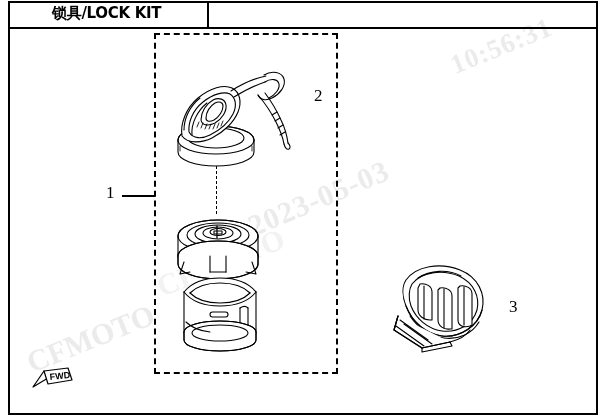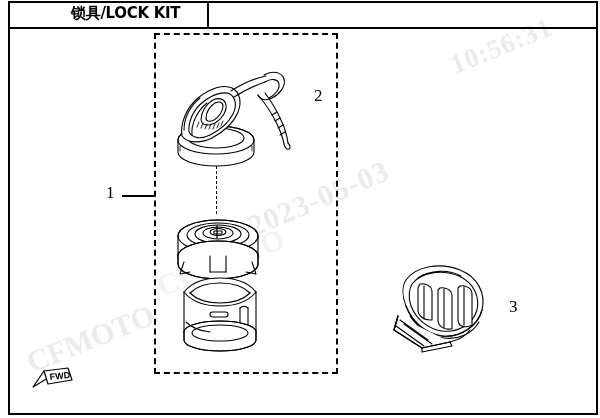--- a/index.html
+++ b/index.html
@@ -55,21 +55,20 @@
   .sheet-title {
     position: absolute;
     left: 52px;
     top: 4px;
     font-size: 15px;
     font-weight: 700;
     letter-spacing: -0.3px;
     color: #000;
     white-space: nowrap;
     font-family: "DejaVu Sans", "Liberation Sans", sans-serif;
-    margin-left: 19px;
   }
   
   .group-box {
     position: absolute;
     left: 154px;
     top: 33px;
     width: 184px;
     height: 341px;
     border: 2px dashed #000;
     box-sizing: border-box;

